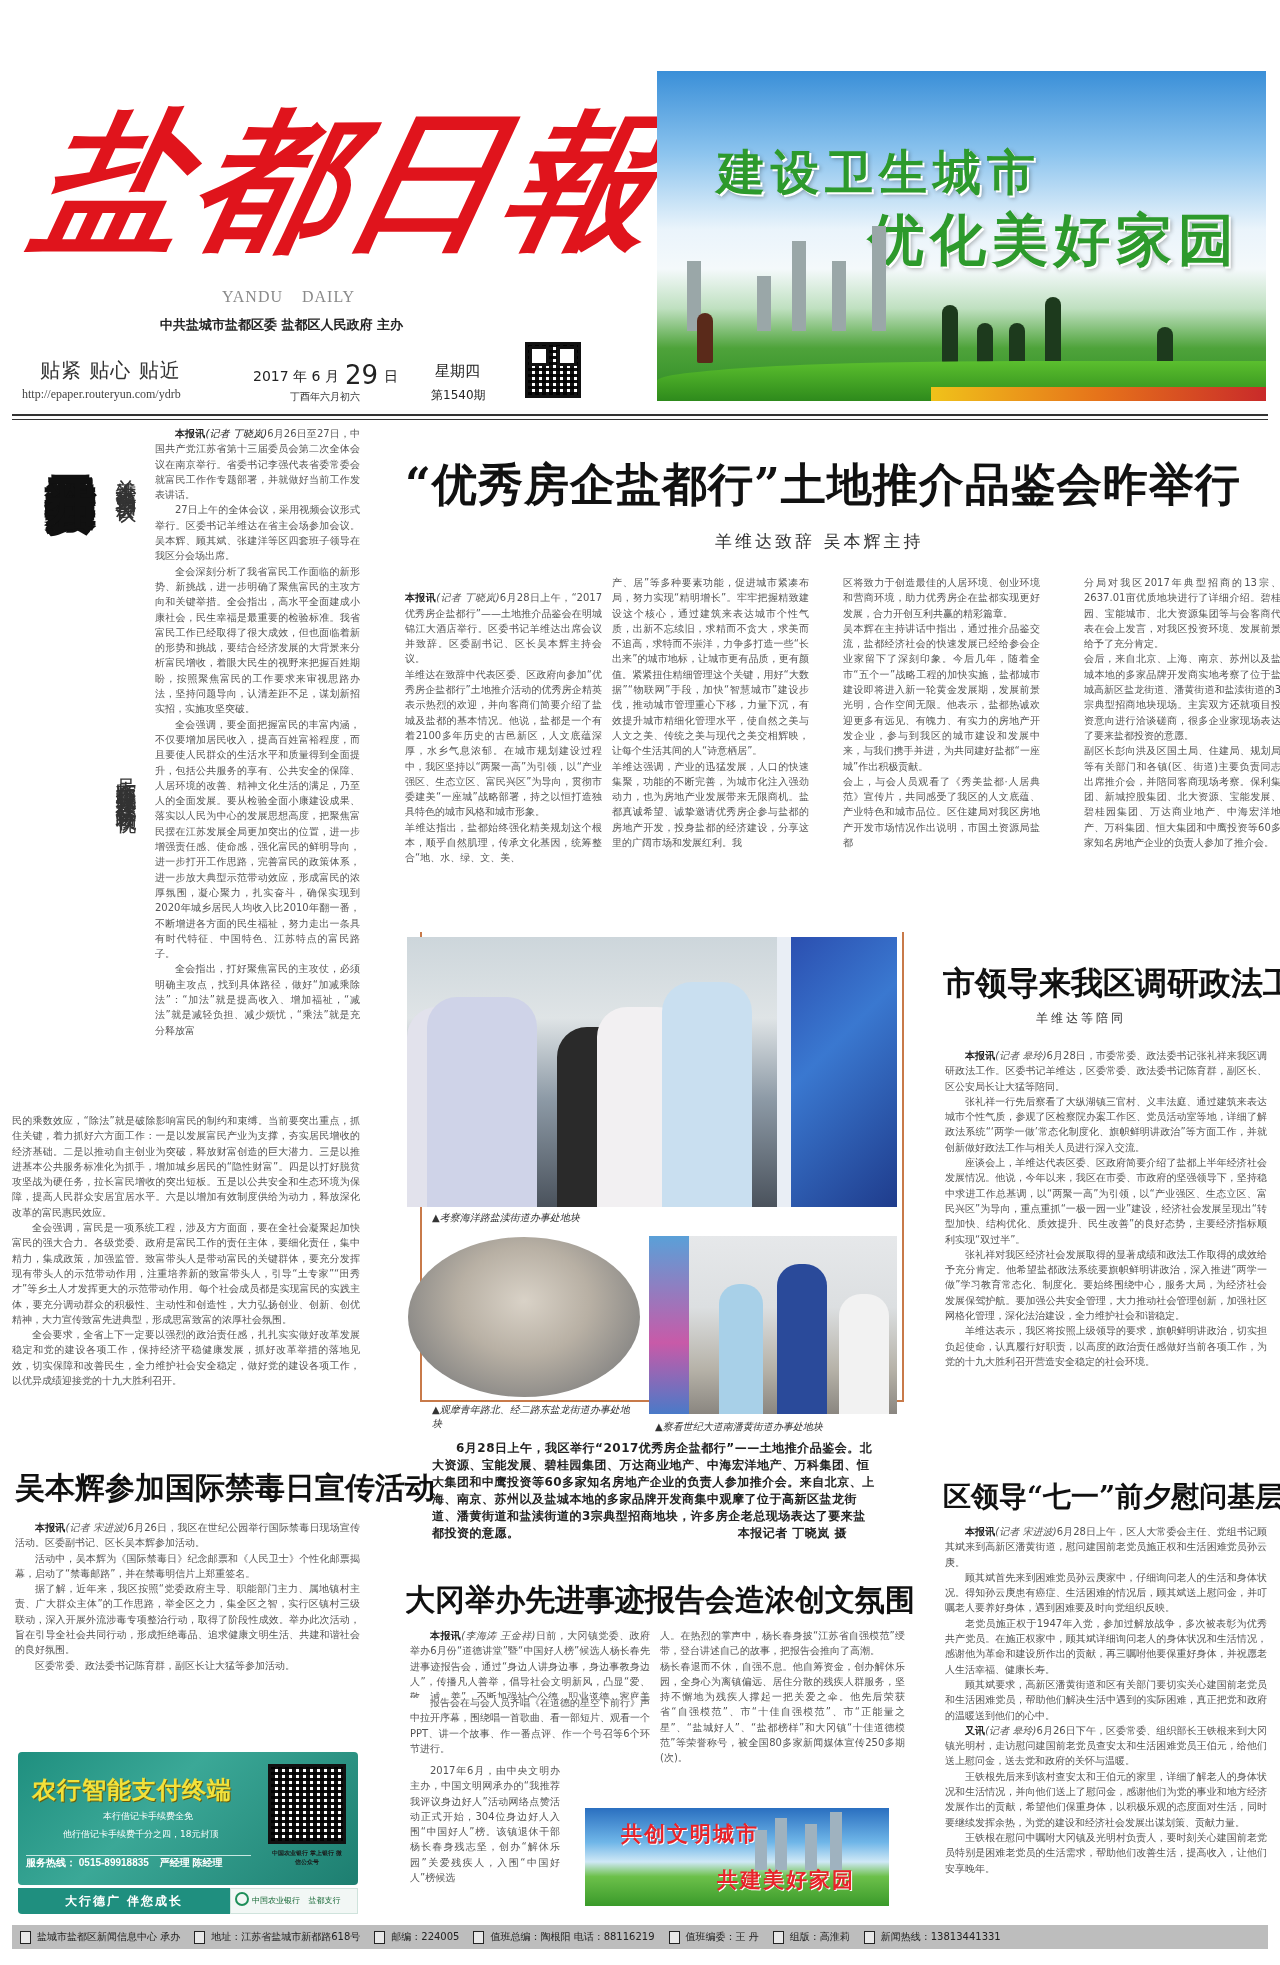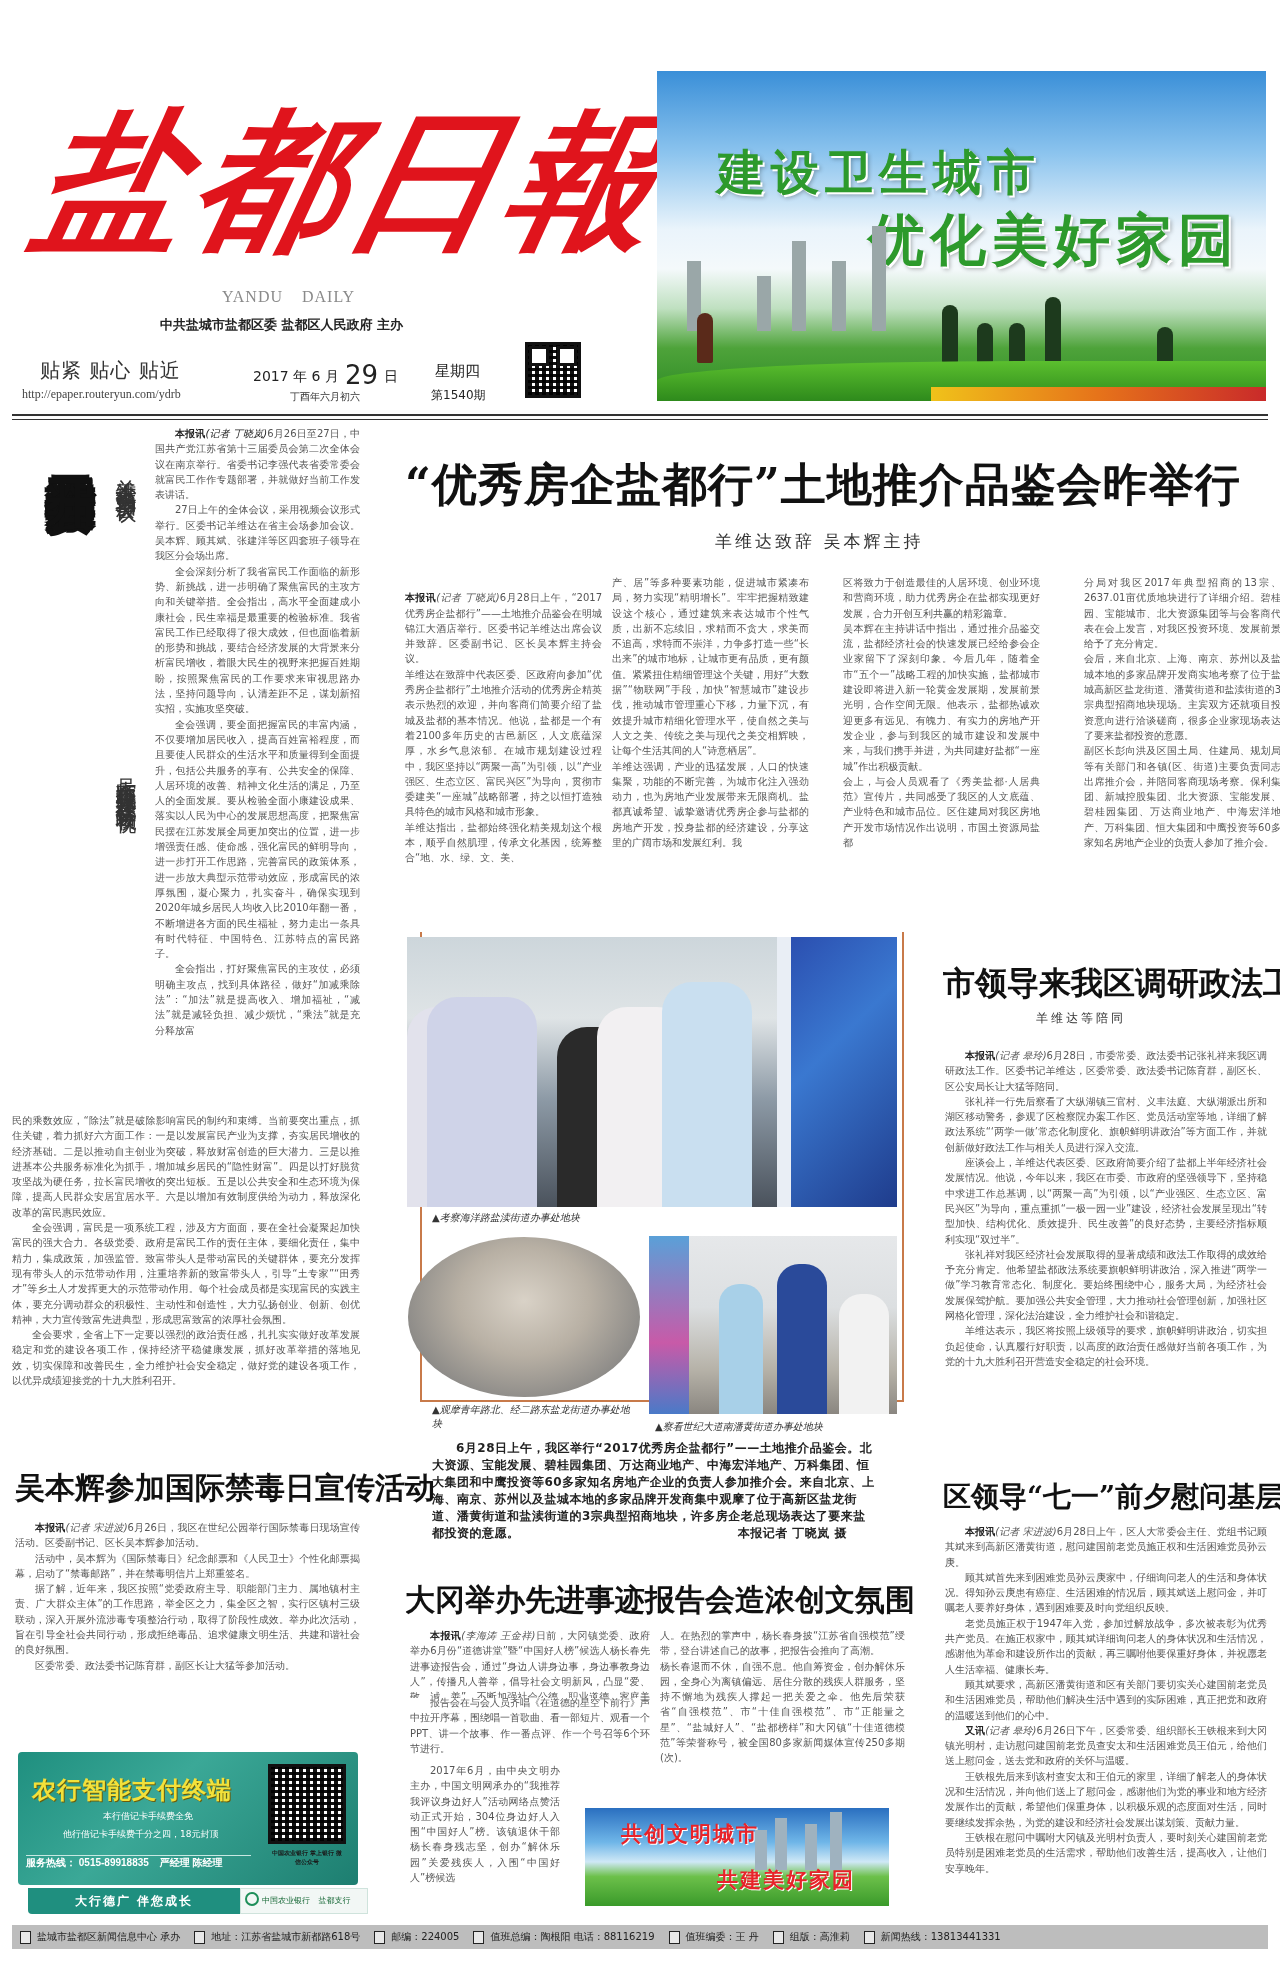--- a/index.html
+++ b/index.html
@@ -86,21 +86,21 @@
   
   .ad { left: 18px; top: 1752px; width: 340px; height: 133px; border-radius: 4px; overflow: hidden;
     background: linear-gradient(135deg,#1f8f7f 0%,#3ba897 40%,#1d7e70 100%); }
   .ad .title { position:absolute; left: 14px; top: 22px; font-family:"DejaVu Sans",sans-serif; font-weight:bold; font-size: 24px; color:#f3e13a; letter-spacing: 1px; text-shadow: 1px 1px 0 #6a5c0a; }
   .ad .l1 { position:absolute; left: 85px; top: 58px; font-family:"DejaVu Sans",sans-serif; font-size: 9px; color:#fff; }
   .ad .l2 { position:absolute; left: 45px; top: 76px; font-family:"DejaVu Sans",sans-serif; font-size: 9px; color:#fff; }
   .ad .hot { position:absolute; left: 8px; top: 103px; font-family:Liberation Sans, sans-serif; font-weight:bold; font-size: 10px; color:#fff; border-top: 1px solid #c8e8e2; padding-top: 0; width: 225px; }
   .ad .aqr { position:absolute; right: 12px; top: 12px; width: 78px; height: 80px; background:
       repeating-linear-gradient(90deg,#111 0 4px,#fff 4px 7px), repeating-linear-gradient(0deg,#111 0 3px,#fff 3px 6px); background-blend-mode: multiply; border: 3px solid #111; }
   .ad .qrcap { position:absolute; right: 14px; top: 96px; width: 74px; text-align:center; font-family:"DejaVu Sans",sans-serif; font-size: 6px; color:#1a1a1a; font-weight:bold; line-height: 9px; }
-  .adfoot { left: 28px; top: 1888px; width: 340px; height: 26px; padding-left: 8px; }
+  .adfoot { left: 18px; top: 1888px; width: 340px; height: 26px; padding-left: 8px; }
   .adfoot .left { position:absolute; left:0; top:0; width: 212px; height: 26px; background:#1f8f7f; border-radius: 0 0 0 4px; color:#fff; font-family:"DejaVu Serif",serif; font-size: 12px; font-weight:bold; text-align:center; line-height: 26px; letter-spacing: 2px; }
   .adfoot .right { position:absolute; right:0; top:0; width: 128px; height: 26px; background:#f2f7f5; border:1px solid #cfe3dc; font-family:"DejaVu Sans",sans-serif; font-size: 8px; color:#1b6b3a; line-height: 24px; padding-left: 4px; white-space: nowrap; }
   .adfoot .logo-abc { display:inline-block; width: 14px; height:14px; border-radius:50%; border:2px solid #1f8f5a; vertical-align: -3px; margin-right: 3px; }
 
   
   .dhead { left: 405px; top: 1580px; font-family: "DejaVu Serif", serif; font-weight: bold; font-size: 30px; color: #111; white-space: nowrap; }
   .dc1 { left: 410px; top: 1628px; width: 240px; height: 70px; overflow:hidden; }
   .dc2 { left: 660px; top: 1628px; width: 245px; height: 150px; overflow:hidden; }
   .dc1b { left: 410px; top: 1763px; width: 150px; height: 150px; overflow:hidden; }
   .dc1a { left: 410px; top: 1695px; width: 240px; height: 68px; overflow:hidden; }
@@ -213,21 +213,21 @@
 <div class="abs cap3">▲察看世纪大道南潘黄街道办事处地块</div>
 <div class="abs photocap">
   <span style="padding-left:2em">6月28日上午，我区举行“2017优秀房企盐都行”——土地推介品鉴会。北大资源、宝能发展、碧桂园集团、万达商业地产、中海宏洋地产、万科集团、恒大集团和中鹰投资等60多家知名房地产企业的负责人参加推介会。来自北京、上海、南京、苏州以及盐城本地的多家品牌开发商集中观摩了位于高新区盐龙街道、潘黄街道和盐渎街道的3宗典型招商地块，许多房企老总现场表达了要来盐都投资的意愿。</span>
   <span class="cred">本报记者 丁晓岚 摄</span>
 </div>
 
 <div class="abs rhead">市领导来我区调研政法工作</div>
 <div class="abs rsub">羊维达等陪同</div>
 <div class="abs body rbody">
   <p><b>本报讯</b><i>(记者 皋玲)</i><span>6月28日，市委常委、政法委书记张礼祥来我区调研政法工作。区委书记羊维达，区委常委、政法委书记陈育群，副区长、区公安局长让大猛等陪同。</span></p>
-  <p>张礼祥一行先后察看了大纵湖镇三官村、义丰法庭、大纵湖派出所和湖区移动警务，参观了区检察院办案工作区、党员活动室等地，详细了解政法系统“‘两学一做’常态化制度化、旗帜鲜明讲政治”等方面工作，并就创新做好政法工作与相关人员进行深入交流。</p>
+  <p>张礼祥一行先后察看了大纵湖镇三官村、义丰法庭、通过建筑来表达城市个性气质，参观了区检察院办案工作区、党员活动室等地，详细了解政法系统“‘两学一做’常态化制度化、旗帜鲜明讲政治”等方面工作，并就创新做好政法工作与相关人员进行深入交流。</p>
   <p>座谈会上，羊维达代表区委、区政府简要介绍了盐都上半年经济社会发展情况。他说，今年以来，我区在市委、市政府的坚强领导下，坚持稳中求进工作总基调，以“两聚一高”为引领，以“产业强区、生态立区、富民兴区”为导向，重点重抓“一极一园一业”建设，经济社会发展呈现出“转型加快、结构优化、质效提升、民生改善”的良好态势，主要经济指标顺利实现“双过半”。</p>
   <p>张礼祥对我区经济社会发展取得的显著成绩和政法工作取得的成效给予充分肯定。他希望盐都政法系统要旗帜鲜明讲政治，深入推进“两学一做”学习教育常态化、制度化。要始终围绕中心，服务大局，为经济社会发展保驾护航。要加强公共安全管理，大力推动社会管理创新，加强社区网格化管理，深化法治建设，全力维护社会和谐稳定。</p>
   <p>羊维达表示，我区将按照上级领导的要求，旗帜鲜明讲政治，切实担负起使命，认真履行好职责，以高度的政治责任感做好当前各项工作，为党的十九大胜利召开营造安全稳定的社会环境。</p>
 </div>
 
 <div class="abs lhead2">吴本辉参加国际禁毒日宣传活动</div>
 <div class="abs body lbody2">
   <p><b>本报讯</b><i>(记者 宋进波)</i><span>6月26日，我区在世纪公园举行国际禁毒日现场宣传活动。区委副书记、区长吴本辉参加活动。</span></p>
   <p>活动中，吴本辉为《国际禁毒日》纪念邮票和《人民卫士》个性化邮票揭幕，启动了“禁毒邮路”，并在禁毒明信片上郑重签名。</p>
   <p>据了解，近年来，我区按照“党委政府主导、职能部门主力、属地镇村主责、广大群众主体”的工作思路，举全区之力，集全区之智，实行区镇村三级联动，深入开展外流涉毒专项整治行动，取得了阶段性成效。举办此次活动，旨在引导全社会共同行动，形成拒绝毒品、追求健康文明生活、共建和谐社会的良好氛围。</p>

